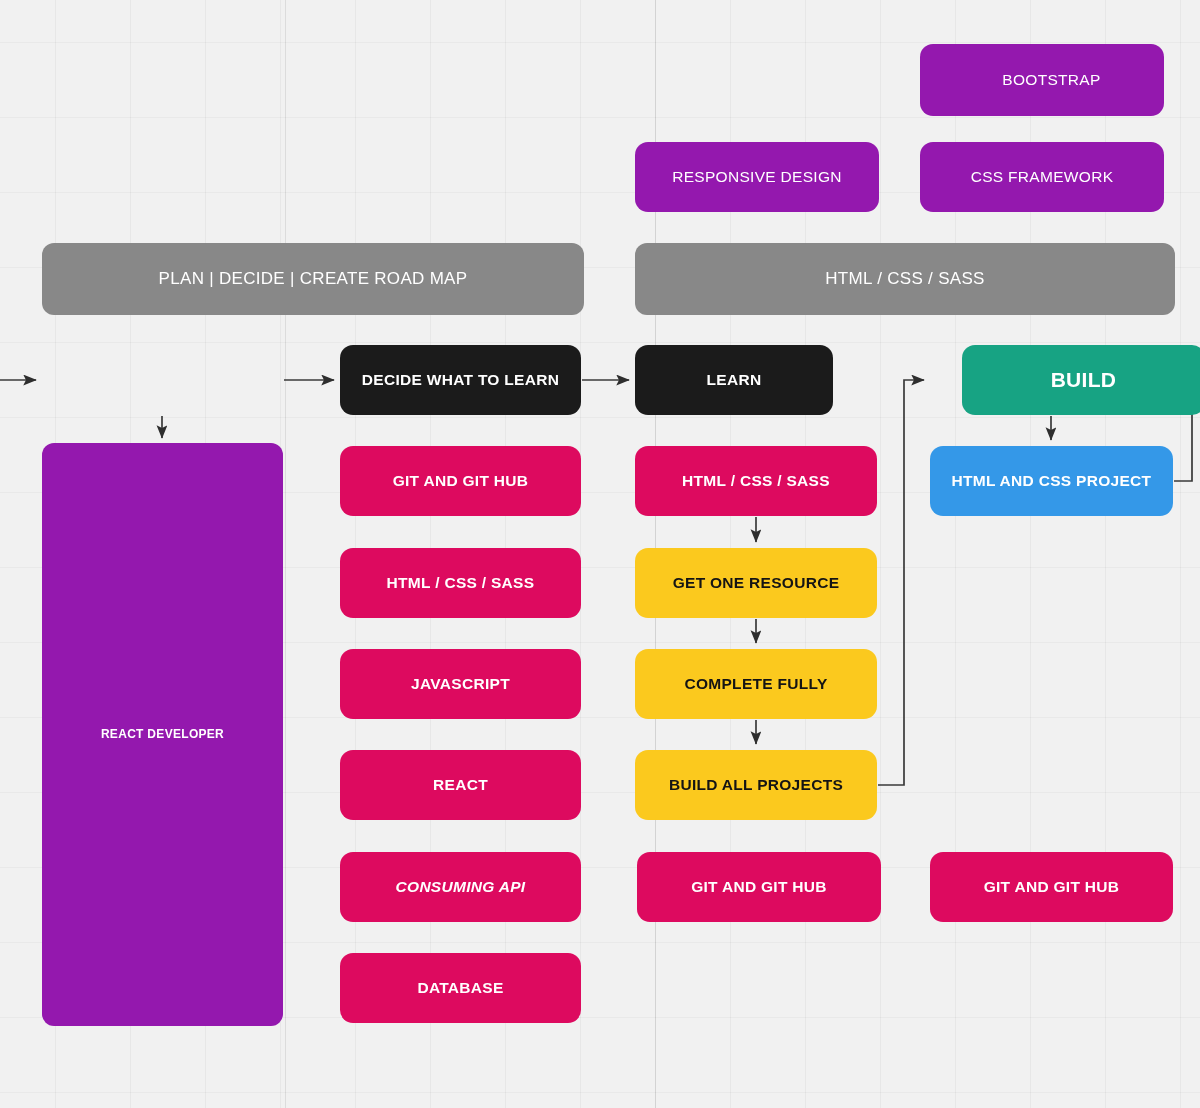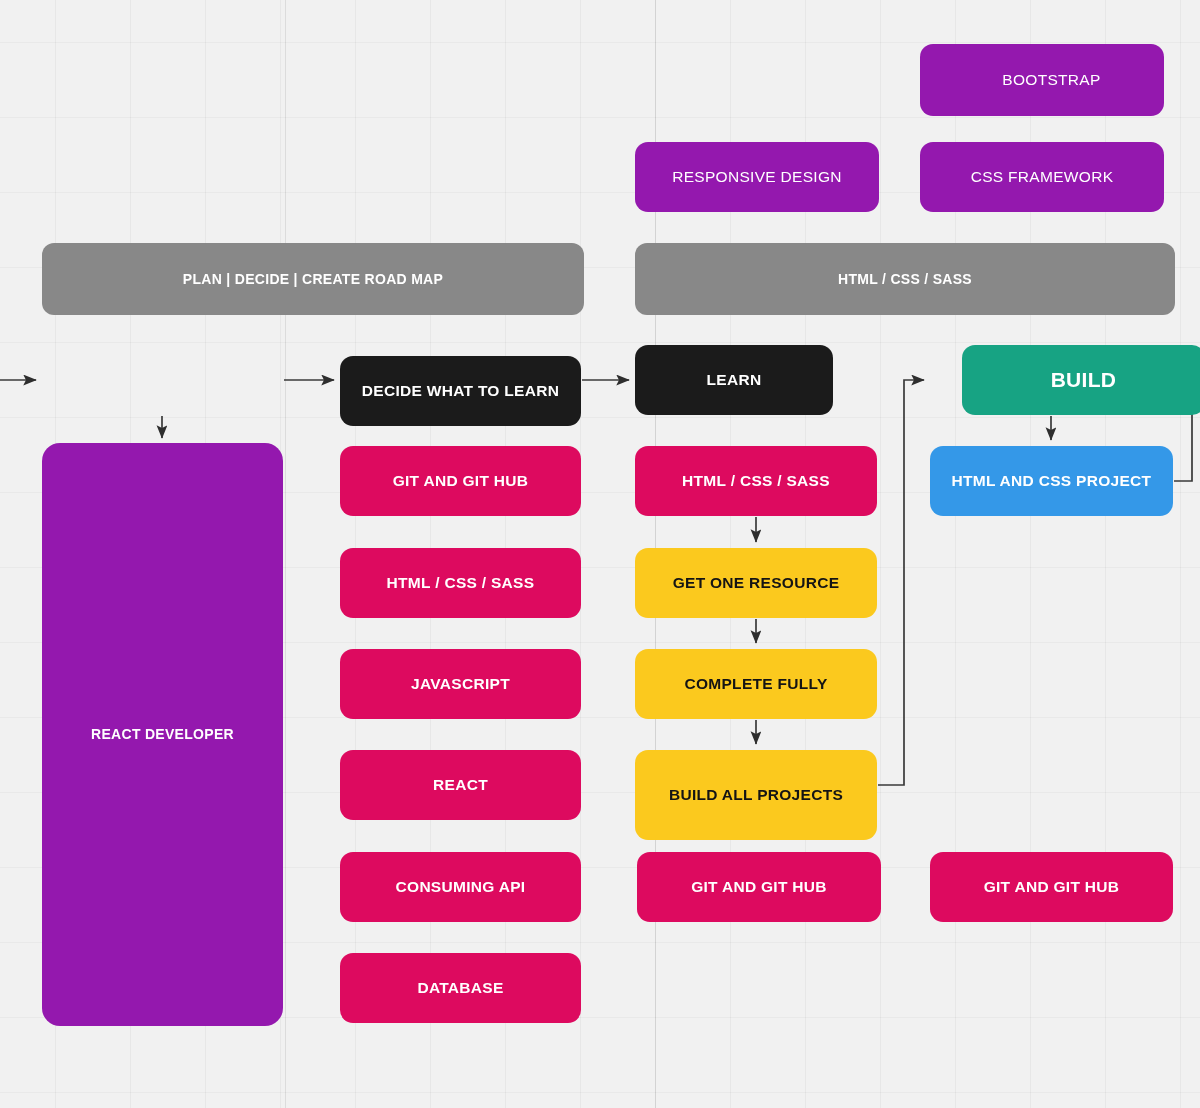--- a/index.html
+++ b/index.html
@@ -28,38 +28,38 @@
     display:flex;align-items:center;justify-content:center;
     box-sizing:border-box;
     text-align:center;
     letter-spacing:0.3px;
     line-height:1.15;
     padding:4px 10px;
     user-select:none;
   }
   .node.header{
     background:#888888;color:#ffffff;
-    font-weight:700;font-size:14px;
+    font-weight:400;font-size:17px;
     border-radius:12px;
     text-align:center;
   }
   .node.black{
     background:#1b1b1b;color:#ffffff;
     font-weight:bold;font-size:15.5px;
     border-radius:13px;
   }
   .node.purple{
     background:#9418ae;color:#ffffff;
     font-weight:400;font-size:15.5px;
     border-radius:13px;
   }
   .node.bigpurple{
     background:#9418ae;color:#ffffff;
-    font-weight:bold;font-size:14px;
-    border-radius:18px;
+    font-weight:bold;font-size:12px;
+    border-radius:12px;
   }
   .node.pink{
     background:#dd0a5f;color:#ffffff;
     font-weight:bold;font-size:15.5px;
     border-radius:13px;
   }
   .node.yellow{
     background:#fbc91e;color:#141414;
     font-weight:bold;font-size:15.5px;
     border-radius:13px;
@@ -107,35 +107,35 @@
     </g>
   </svg>
 
   <div class="node purple" style="left:920px;top:44px;width:244px;height:72px;padding-left:29px;">BOOTSTRAP</div>
   <div class="node purple" style="left:635px;top:142px;width:244px;height:70px;">RESPONSIVE DESIGN</div>
   <div class="node purple" style="left:920px;top:142px;width:244px;height:70px;">CSS FRAMEWORK</div>
 
   <div class="node header" style="left:42px;top:243px;width:542px;height:72px;">PLAN | DECIDE | CREATE ROAD MAP</div>
   <div class="node header" style="left:635px;top:243px;width:540px;height:72px;">HTML / CSS / SASS</div>
 
-  <div class="node black" style="left:340px;top:345px;width:241px;height:70px;margin-top:11px;">DECIDE WHAT TO LEARN</div>
+  <div class="node black" style="left:340px;top:345px;width:241px;height:70px;">DECIDE WHAT TO LEARN</div>
   <div class="node black" style="left:635px;top:345px;width:198px;height:70px;">LEARN</div>
   <div class="node teal" style="left:930px;top:345px;width:243px;height:70px;">BUILD</div>
 
   <div class="node bigpurple" style="left:42px;top:443px;width:241px;height:583px;">REACT DEVELOPER</div>
 
   <div class="node pink" style="left:340px;top:446px;width:241px;height:70px;">GIT AND GIT HUB</div>
   <div class="node pink" style="left:340px;top:548px;width:241px;height:70px;">HTML / CSS / SASS</div>
   <div class="node pink" style="left:340px;top:649px;width:241px;height:70px;">JAVASCRIPT</div>
   <div class="node pink" style="left:340px;top:750px;width:241px;height:70px;">REACT</div>
-  <div class="node pink" style="left:340px;top:852px;width:241px;height:70px;">CONSUMING API</div>
+  <div class="node pink" style="left:340px;top:852px;width:241px;height:70px;font-style:italic;">CONSUMING API</div>
   <div class="node pink" style="left:340px;top:953px;width:241px;height:70px;">DATABASE</div>
 
   <div class="node pink" style="left:635px;top:446px;width:242px;height:70px;">HTML / CSS / SASS</div>
   <div class="node yellow" style="left:635px;top:548px;width:242px;height:70px;">GET ONE RESOURCE</div>
   <div class="node yellow" style="left:635px;top:649px;width:242px;height:70px;">COMPLETE FULLY</div>
-  <div class="node yellow" style="left:635px;top:750px;width:242px;height:90px;text-align:right;">BUILD ALL PROJECTS</div>
+  <div class="node yellow" style="left:635px;top:750px;width:242px;height:70px;text-align:right;">BUILD ALL PROJECTS</div>
   <div class="node pink" style="left:637px;top:852px;width:244px;height:70px;">GIT AND GIT HUB</div>
 
   <div class="node blue" style="left:930px;top:446px;width:243px;height:70px;">HTML AND CSS PROJECT</div>
   <div class="node pink" style="left:930px;top:852px;width:243px;height:70px;">GIT AND GIT HUB</div>
 
 </div>
 
 </body></html>

